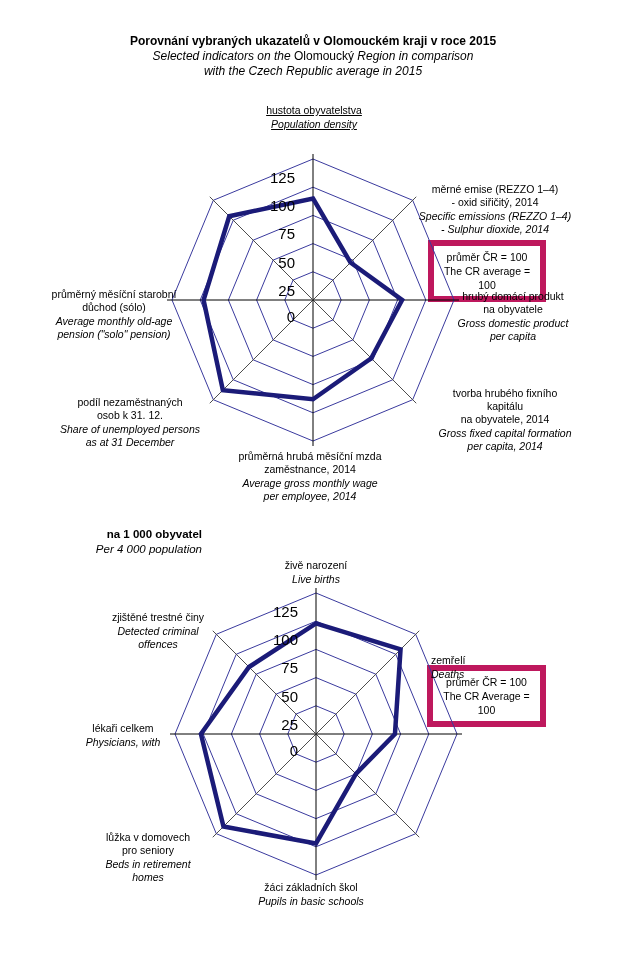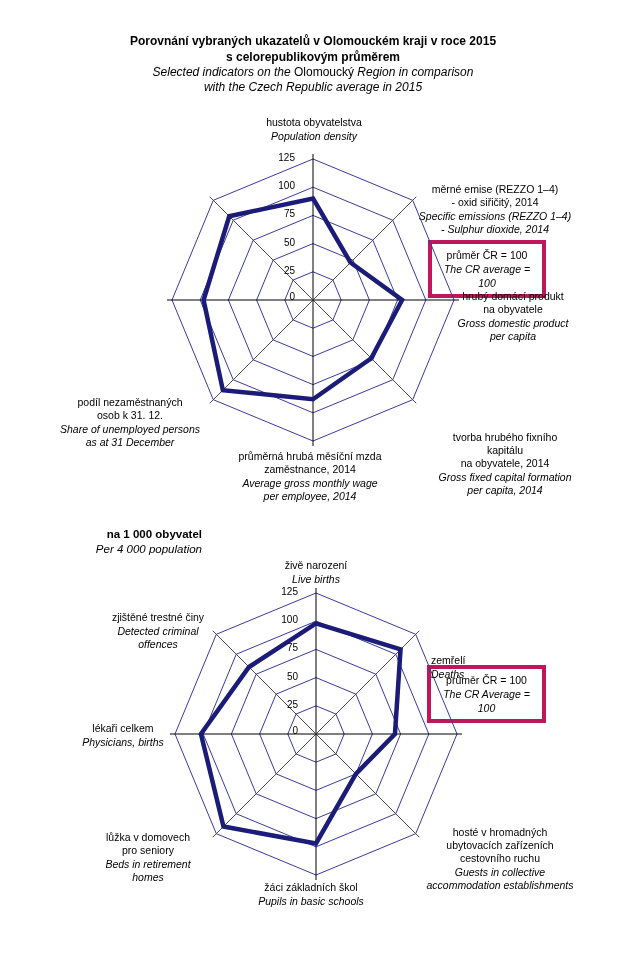--- a/index.html
+++ b/index.html
@@ -5,39 +5,38 @@
   html,body{margin:0;padding:0;background:#ffffff;}
   #page{position:relative;width:626px;height:960px;background:#fff;
         font-family:"Liberation Sans",sans-serif;color:#000;overflow:hidden;}
   .title-block{position:absolute;top:33px;left:0;width:626px;text-align:center;}
   .t-cs{font-weight:bold;font-size:12px;line-height:16px;}
   .t-en{font-style:italic;font-size:12px;line-height:15px;text-align:center;}
   .t-en .roman{font-style:normal;}
   .sec-head{position:absolute;left:36px;top:527px;width:166px;text-align:right;}
   .sec-cs{font-weight:bold;font-size:11.5px;line-height:15px;}
   .sec-en{font-style:italic;font-size:11.5px;line-height:15px;}
-  .legend-box{position:absolute;border:4px solid #be185d;background:#fff;text-align:center;
+  .legend-box{position:absolute;border:6px solid #be185d;background:#fff;text-align:center;
               font-size:10.5px;line-height:14px;padding:4px 5px;box-sizing:border-box;}
-  .legend-en{font-style:italic;}
+  .legend-en{}
   .axis-label{position:absolute;font-size:10.5px;line-height:13px;white-space:nowrap;}
   .axis-label.center{transform:translateX(-50%);text-align:center;}
   .axis-label.left{text-align:left;}
   .lab-en{font-style:italic;}
   .lab-cs + .lab-en{margin-top:1px;}
-  .tick-label{position:absolute;width:30px;text-align:right;font-size:10px;line-height:12px;}
+  .tick-label{position:absolute;width:30px;text-align:right;font-size:15px;line-height:12px;margin-top:20px;}
   svg.radar{position:absolute;}
 </style>
 </head>
 <body>
 
 <div id="page">
 
   <div class="title-block">
     <div class="t-cs">Porovnání vybraných ukazatelů v Olomouckém kraji v roce 2015</div>
-    <div class="t-cs">s celorepublikovým průměrem</div>
     <div class="t-en"><span>Selected indicators on the </span><span class="roman">Olomoucký</span><span> Region in comparison</span></div>
     <div class="t-en">with the Czech Republic average in 2015</div>
   </div>
 
   <div class="sec-head">
     <div class="sec-cs">na 1 000 obyvatel</div>
     <div class="sec-en">Per 4 000 population</div>
   </div>
 
   <div id="legend1" class="legend-box" style="left:428px;top:240px;width:118px;">
@@ -65,54 +64,60 @@
       <line x1="190" y1="190" x2="44" y2="190.00000000000003" stroke="#000000" stroke-width="1"></line>
       <line x1="190" y1="190" x2="86.76240994676404" y2="86.76240994676408" stroke="#4d4d4d" stroke-width="1"></line>
       <polygon points="190,88.48 227.487973111386,152.512026888614 279.11199999999997,190 248.22600079002507,248.22600079002507 190,289.264 99.86934124283792,280.1306587571621 80.58400000000002,190.00000000000003 106.25027283626531,106.25027283626534" fill="none" stroke="#1b1b78" stroke-width="4.5" stroke-linejoin="miter"></polygon>
     </svg>
     <div class="tick-label" style="left: 265px; top: 291px;">0</div>
     <div class="tick-label" style="left: 265px; top: 264.8px;">25</div>
     <div class="tick-label" style="left: 265px; top: 236.6px;">50</div>
     <div class="tick-label" style="left: 265px; top: 208.4px;">75</div>
     <div class="tick-label" style="left: 265px; top: 180.2px;">100</div>
     <div class="tick-label" style="left: 265px; top: 152px;">125</div>
-    <div class="axis-label center" style="left: 314px; top: 116px;">
+    <div class="axis-label center" style="left: 314px; top: 104px; text-decoration: underline;">
       <div class="lab-cs">hustota obyvatelstva</div>
       <div class="lab-en">Population density</div>
     </div>
     <div class="axis-label center" style="left: 495px; top: 183px;">
       <div class="lab-cs">měrné emise (REZZO 1–4)</div>
       <div class="lab-cs">- oxid siřičitý, 2014</div>
       <div class="lab-en">Specific emissions (REZZO 1–4)</div>
       <div class="lab-en">- Sulphur dioxide, 2014</div>
     </div>
     <div class="axis-label center" style="left: 513px; top: 290px;">
       <div class="lab-cs">hrubý domácí produkt</div>
       <div class="lab-cs">na obyvatele</div>
       <div class="lab-en">Gross domestic product</div>
       <div class="lab-en">per capita</div>
     </div>
-    <div class="axis-label center" style="left: 505px; top: 387px; margin-top: 44px;">
+    <div class="axis-label center" style="left: 505px; top: 387px;">
       <div class="lab-cs">tvorba hrubého fixního</div>
       <div class="lab-cs">kapitálu</div>
       <div class="lab-cs">na obyvatele, 2014</div>
       <div class="lab-en">Gross fixed capital formation</div>
       <div class="lab-en">per capita, 2014</div>
     </div>
     <div class="axis-label center" style="left: 310px; top: 450px;">
       <div class="lab-cs">průměrná hrubá měsíční mzda</div>
       <div class="lab-cs">zaměstnance, 2014</div>
       <div class="lab-en">Average gross monthly wage</div>
       <div class="lab-en">per employee, 2014</div>
     </div>
     <div class="axis-label center" style="left: 130px; top: 396px;">
       <div class="lab-cs">podíl nezaměstnaných</div>
       <div class="lab-cs">osob k 31. 12.</div>
       <div class="lab-en">Share of unemployed persons</div>
       <div class="lab-en">as at 31 December</div>
+    </div>
+    <div class="axis-label center" style="left: 114px; top: 288px;">
+      <div class="lab-cs">průměrný měsíční starobní</div>
+      <div class="lab-cs">důchod (sólo)</div>
+      <div class="lab-en">Average monthly old-age</div>
+      <div class="lab-en">pension ("solo" pension)</div>
     </div>
     <svg width="380" height="380" class="radar" style="left: 126px; top: 544px;">
       <polygon points="190,161.8 209.94041122946064,170.05958877053936 218.2,190 209.94041122946064,209.94041122946064 190,218.2 170.05958877053936,209.94041122946064 161.8,190 170.05958877053936,170.05958877053936" fill="none" stroke="#3a3a9e" stroke-width="1"></polygon>
       <polygon points="190,133.60000000000002 229.88082245892127,150.11917754107873 246.39999999999998,190 229.88082245892127,229.88082245892127 190,246.39999999999998 150.11917754107873,229.88082245892127 133.60000000000002,190 150.11917754107873,150.11917754107873" fill="none" stroke="#3a3a9e" stroke-width="1"></polygon>
       <polygon points="190,105.4 249.8212336883819,130.17876631161806 274.6,190 249.82123368838194,249.8212336883819 190,274.6 130.1787663116181,249.82123368838194 105.4,190.00000000000003 130.17876631161806,130.1787663116181" fill="none" stroke="#3a3a9e" stroke-width="1"></polygon>
       <polygon points="190,77.20000000000002 269.76164491784255,110.23835508215744 302.79999999999995,190 269.76164491784255,269.76164491784255 190,302.79999999999995 110.23835508215745,269.76164491784255 77.20000000000002,190.00000000000003 110.23835508215744,110.23835508215747" fill="none" stroke="#3a3a9e" stroke-width="1"></polygon>
       <polygon points="190,49 289.7020561473032,90.29794385269679 331,190 289.7020561473032,289.7020561473032 190.00000000000003,331 90.2979438526968,289.7020561473032 49,190.00000000000003 90.29794385269678,90.29794385269682" fill="none" stroke="#3a3a9e" stroke-width="1"></polygon>
       <line x1="190" y1="190" x2="190" y2="44" stroke="#000000" stroke-width="1"></line>
       <line x1="190" y1="190" x2="293.2375900532359" y2="86.76240994676405" stroke="#4d4d4d" stroke-width="1"></line>
       <line x1="190" y1="190" x2="336" y2="190" stroke="#000000" stroke-width="1"></line>
@@ -130,39 +135,32 @@
     <div class="tick-label" style="left: 268px; top: 614.2px;">100</div>
     <div class="tick-label" style="left: 268px; top: 586px;">125</div>
     <div class="axis-label center" style="left: 316px; top: 559px;">
       <div class="lab-cs">živě narození</div>
       <div class="lab-en">Live births</div>
     </div>
     <div class="axis-label left" style="left: 431px; top: 654px;">
       <div class="lab-cs">zemřelí</div>
       <div class="lab-en">Deaths</div>
     </div>
-    <div class="axis-label center" style="left: 500px; top: 826px;">
-      <div class="lab-cs">hosté v hromadných</div>
-      <div class="lab-cs">ubytovacích zařízeních</div>
-      <div class="lab-cs">cestovního ruchu</div>
-      <div class="lab-en">Guests in collective</div>
-      <div class="lab-en">accommodation establishments</div>
-    </div>
     <div class="axis-label center" style="left: 311px; top: 881px;">
       <div class="lab-cs">žáci základních škol</div>
       <div class="lab-en">Pupils in basic schools</div>
     </div>
     <div class="axis-label center" style="left: 148px; top: 831px;">
       <div class="lab-cs">lůžka v domovech</div>
       <div class="lab-cs">pro seniory</div>
       <div class="lab-en">Beds in retirement</div>
       <div class="lab-en">homes</div>
     </div>
     <div class="axis-label center" style="left: 123px; top: 722px;">
       <div class="lab-cs">lékaři celkem</div>
-      <div class="lab-en">Physicians, births</div>
+      <div class="lab-en">Physicians, with</div>
     </div>
     <div class="axis-label center" style="left: 158px; top: 611px;">
       <div class="lab-cs">zjištěné trestné činy</div>
       <div class="lab-en">Detected criminal</div>
       <div class="lab-en">offences</div>
     </div>
   </div>
 
 </body></html>

